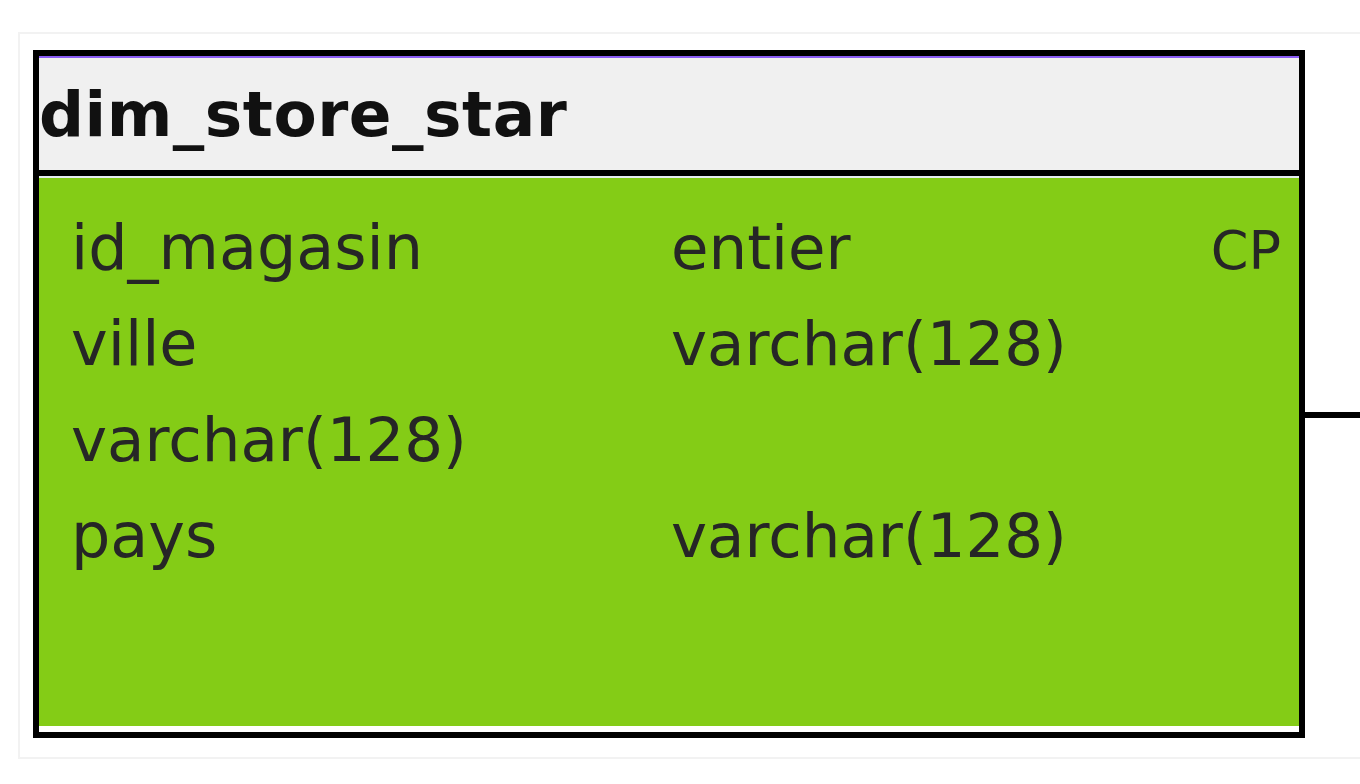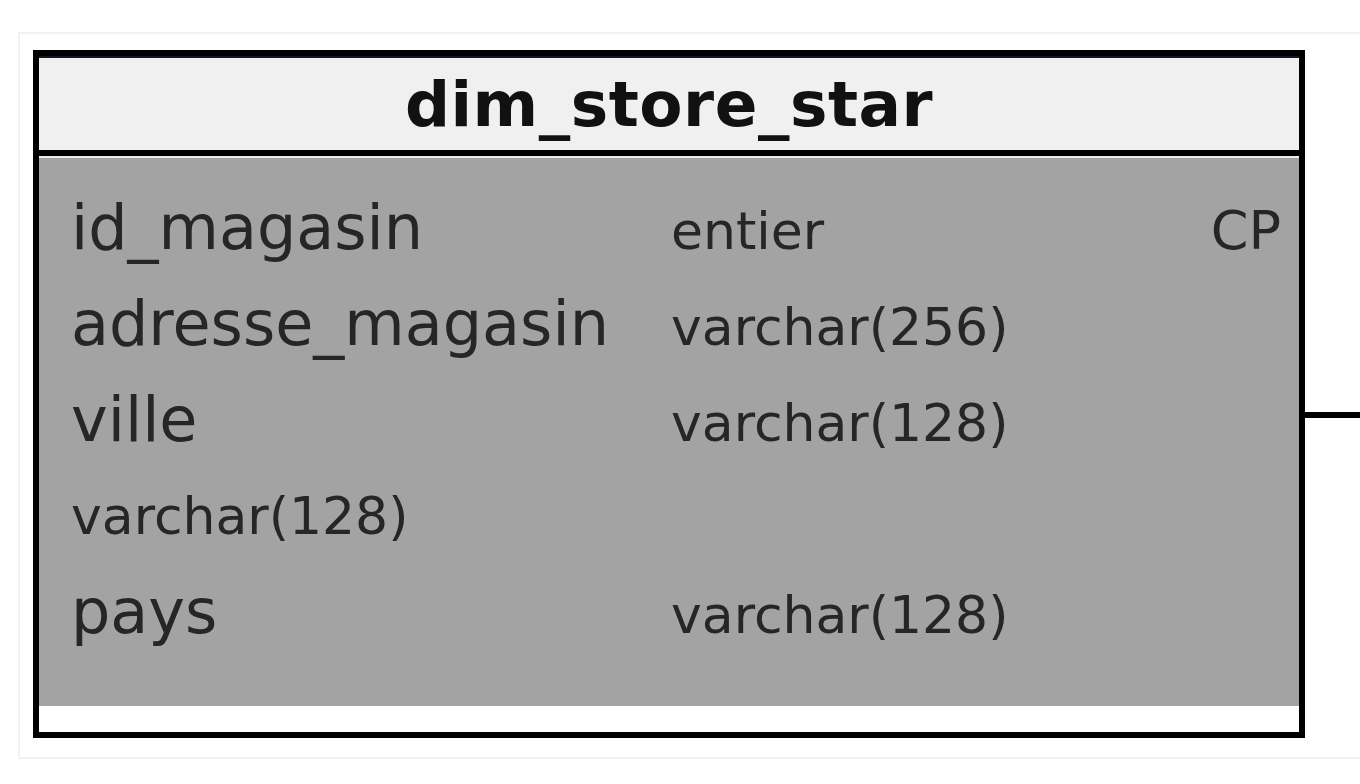--- a/index.html
+++ b/index.html
@@ -38,44 +38,43 @@
     top: 50px;
     width: 1272px;
     height: 688px;
     box-sizing: border-box;
     border: 6px solid #000000;
     background: #ffffff;
   }
 
   .entity-header {
     position: relative;
-    height: 100px;
+    height: 120px;
     box-sizing: border-box;
     background: #f0f0f0;
     border-bottom: 6px solid #000000;
-    border-top: 2px solid #0f172a;
+    border-top: 2px solid #8b5cf6;
     display: flex;
     align-items: center;
-    justify-content: center;
   }
 
   .entity-title {
     font-size: 63px;
     font-weight: 700;
     color: #111111;
     letter-spacing: 0.5px;
     line-height: 1;
     white-space: nowrap;
   }
 
   .entity-body {
     position: relative;
     height: 550px;
     box-sizing: border-box;
-    background: #a3a3a3;
+    background: #84cc16;
     padding: 22px 0 0 0;
     border-top: 2px solid #e7eef0;
   }
 
   .attr-row {
     display: flex;
     align-items: baseline;
     height: 96px;
     padding: 0 18px 0 32px;
     box-sizing: border-box;
@@ -85,21 +84,21 @@
     flex: 0 0 600px;
     font-size: 62px;
     line-height: 96px;
     color: #262626;
     white-space: nowrap;
     overflow: visible;
   }
 
   .attr-type {
     flex: 1 1 auto;
-    font-size: 52px;
+    font-size: 61px;
     line-height: 96px;
     color: #262626;
     white-space: nowrap;
   }
 
   .attr-key {
     flex: 0 0 120px;
     text-align: right;
     font-size: 54px;
     line-height: 96px;
@@ -133,25 +132,20 @@
     </div>
 
     <div class="entity-body">
 
       <div class="attr-row">
         <span class="attr-name">id_magasin</span>
         <span class="attr-type">entier</span>
         <span class="attr-key">CP</span>
       </div>
 
-      <div class="attr-row">
-        <span class="attr-name">adresse_magasin</span>
-        <span class="attr-type">varchar(256)</span>
-        <span class="attr-key"></span>
-      </div>
 
       <div class="attr-row">
         <span class="attr-name">ville</span>
         <span class="attr-type">varchar(128)</span>
         <span class="attr-key"></span>
       </div>
 
       <div class="attr-row">
         <span class="attr-type">varchar(128)</span>
         <span class="attr-key"></span>

